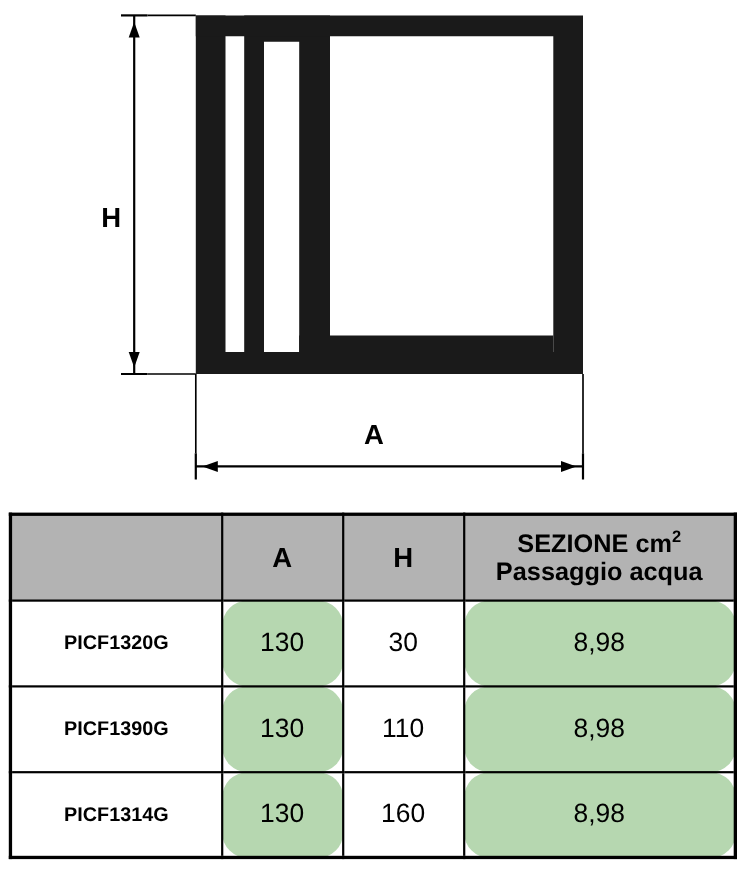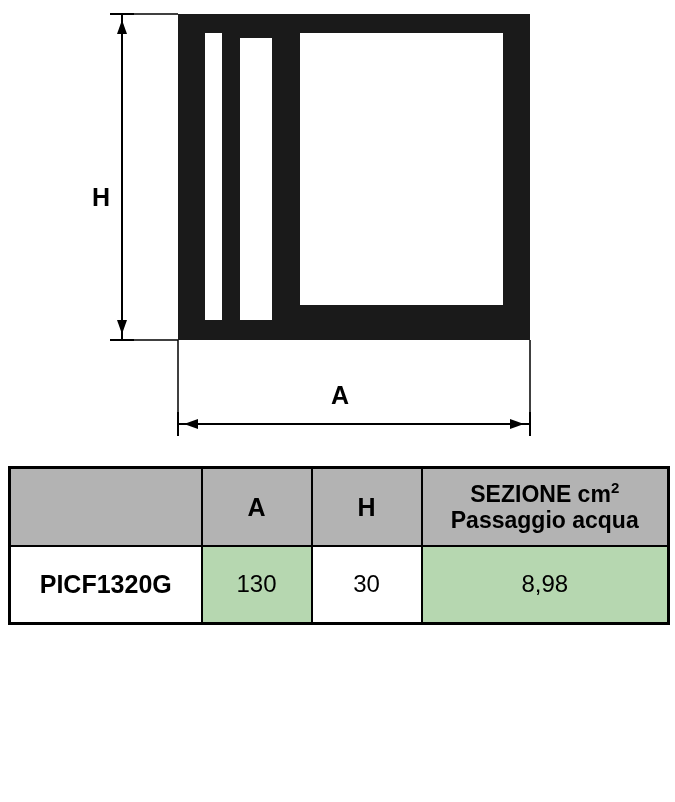--- a/index.html
+++ b/index.html
@@ -75,28 +75,29 @@
   }
   thead th.blank-head {
     border-top: none;
     border-left: none;
   }
 
   tbody tr {
     height: 78px;
   }
   td.model {
-    font-size: 25px;
+    font-size: 18px;
     font-weight: bold;
     background: #ffffff;
   }
   td.val {
     font-size: 24px;
     font-weight: normal;
     background: #ffffff;
+    border-radius: 23px;
   }
   td.green {
     background: #b6d7b0;
   }
 </style>
 </head>
 <body>
 
 <div id="drawing">
   <svg width="675" height="455" viewBox="0 0 675 455" xmlns="http://www.w3.org/2000/svg">
@@ -163,14 +164,26 @@
       </th>
     </tr>
   </thead>
   <tbody>
     <tr>
       <td class="model">PICF1320G</td>
       <td class="val green">130</td>
       <td class="val">30</td>
       <td class="val green">8,98</td>
     </tr>
+    <tr>
+      <td class="model">PICF1390G</td>
+      <td class="val green">130</td>
+      <td class="val">110</td>
+      <td class="val green">8,98</td>
+    </tr>
+    <tr>
+      <td class="model">PICF1314G</td>
+      <td class="val green">130</td>
+      <td class="val">160</td>
+      <td class="val green">8,98</td>
+    </tr>
   </tbody>
 </table>
 
 </body></html>

